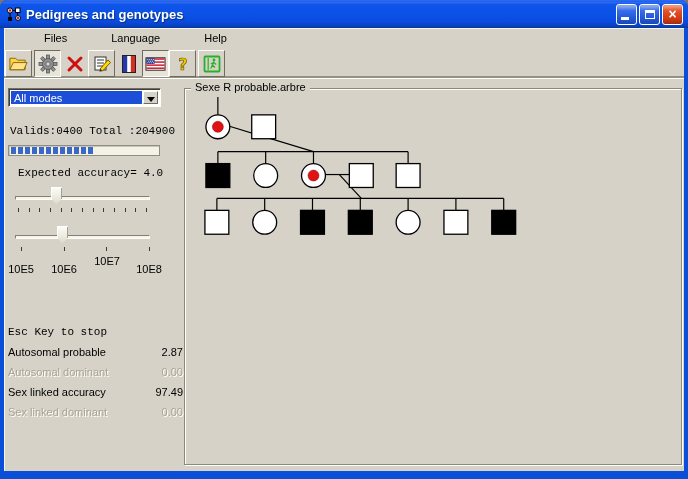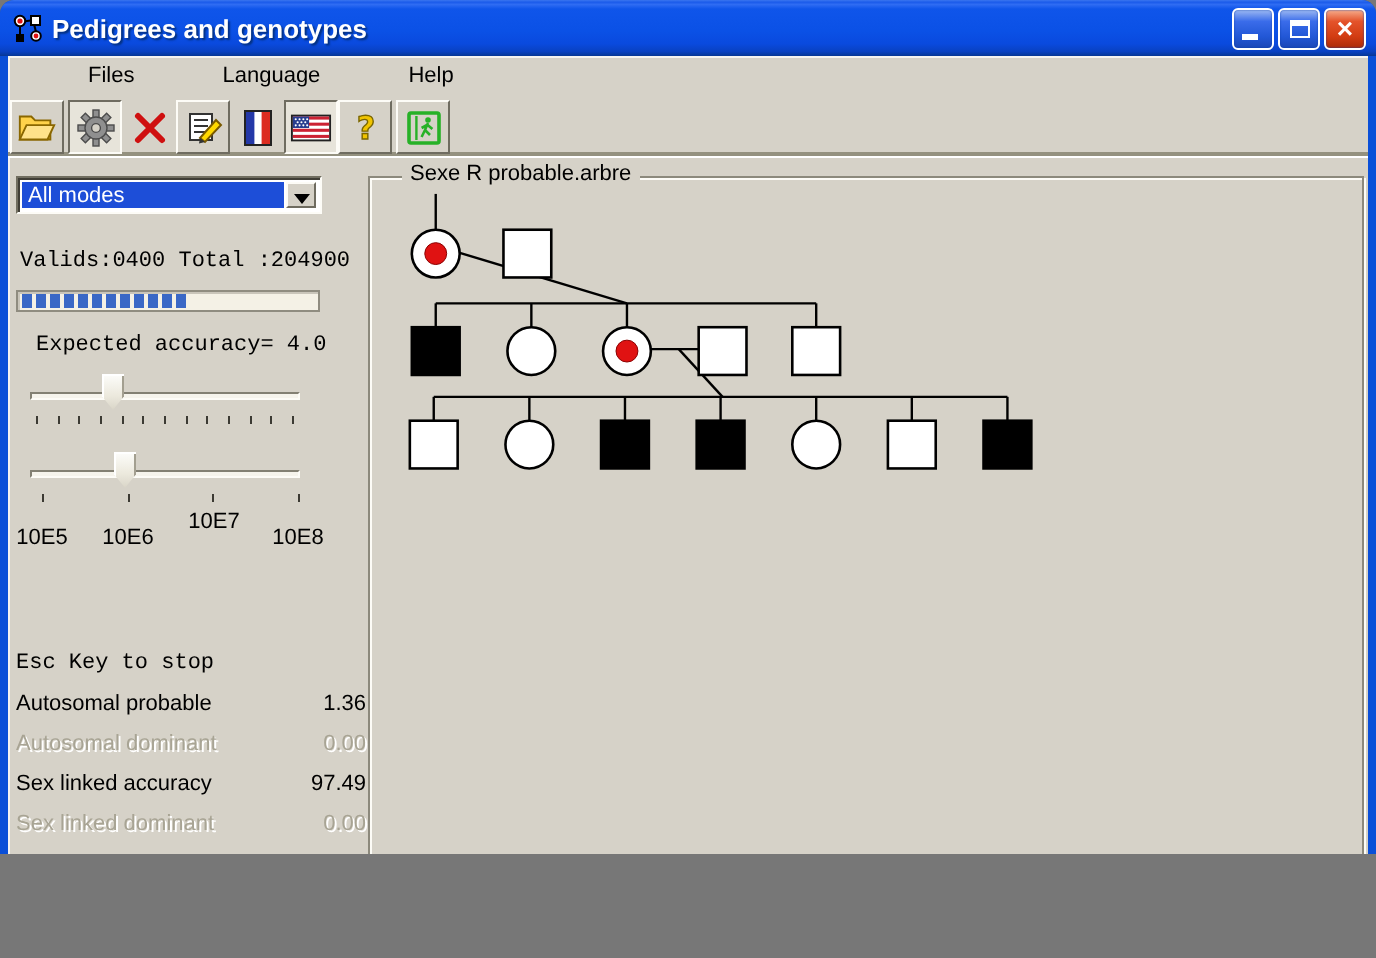--- a/index.html
+++ b/index.html
@@ -1,18 +1,18 @@
 <!DOCTYPE html>
 <html><head>
 <meta charset="utf-8">
 <style>
   html,body{margin:0;padding:0;background:#777;}
   *{box-sizing:border-box;}
   .window{
-    position:relative;width:688px;height:427px;
+    position:relative;width:688px;height:479px;
     font-family:"Liberation Sans",sans-serif;font-size:11px;color:#000;
     background:#0a4fd8;border-radius:7px 7px 0 0;overflow:hidden;
   }
   
   .titlebar{
     position:relative;height:28px;
     background:linear-gradient(180deg,#3a75ef 0%,#1b5bea 4%,#2f6cf3 8%,#0f55ea 16%,#0b51e6 55%,#0a4ade 78%,#0941c2 92%,#073795 100%);
     display:flex;align-items:center;border-radius:7px 7px 0 0;
   }
   .title-icon{width:16px;height:16px;margin:0 4px 0 6px;flex:0 0 auto;}
@@ -75,21 +75,21 @@
     filter:drop-shadow(1px 1px 0 #6f6c60);
     box-shadow:inset 1px 1px 0 #fff,inset -1px 0 0 #a39f90;
   }
   .tick{position:absolute;width:1px;height:4px;background:#3c3a33;}
   .scale-label{position:absolute;width:28px;text-align:center;}
   
   .res-row{position:absolute;left:4px;width:175px;display:flex;justify-content:space-between;}
   .res-row.disabled{color:#a8a494;text-shadow:1px 1px 0 #ffffff;}
   
   .groupbox{left:180px;top:9px;width:498px;height:377px;border:1px solid #8c897c;box-shadow:1px 1px 0 #fdfcf7,inset 1px 1px 0 #fdfcf7;}
-  .group-title{position:absolute;top:-8px;left:16px;background:#d6d2c8;padding:0 4px;}
+  .group-title{position:absolute;top:-8px;left:6px;background:#d6d2c8;padding:0 4px;}
   .pedigree-svg{position:absolute;left:0;top:0;width:100%;height:100%;}
   .static-text{white-space:nowrap;font-family:Liberation Mono, monospace;}
 </style>
 </head>
 <body>
 
 <div class="window">
 
   <div class="titlebar">
     <svg class="title-icon" viewBox="0 0 16 16">
@@ -262,21 +262,21 @@
 
       <span class="scale-label" style="left:3px;top:184px;">10E5</span>
       <span class="scale-label" style="left:46px;top:184px;">10E6</span>
       <span class="scale-label" style="left:89px;top:176px;">10E7</span>
       <span class="scale-label" style="left:131px;top:184px;">10E8</span>
 
       <div class="abs static-text" style="left:4px;top:247px;">Esc Key to stop</div>
 
       <div class="res-row" style="top:267px;">
         <span>Autosomal probable</span>
-        <span>1.36</span>
+        <span>2.87</span>
       </div>
       <div class="res-row disabled" style="top:287px;">
         <span>Autosomal dominant</span>
         <span>0.00</span>
       </div>
       <div class="res-row" style="top:307px;">
         <span>Sex linked accuracy</span>
         <span>97.49</span>
       </div>
       <div class="res-row disabled" style="top:327px;">

